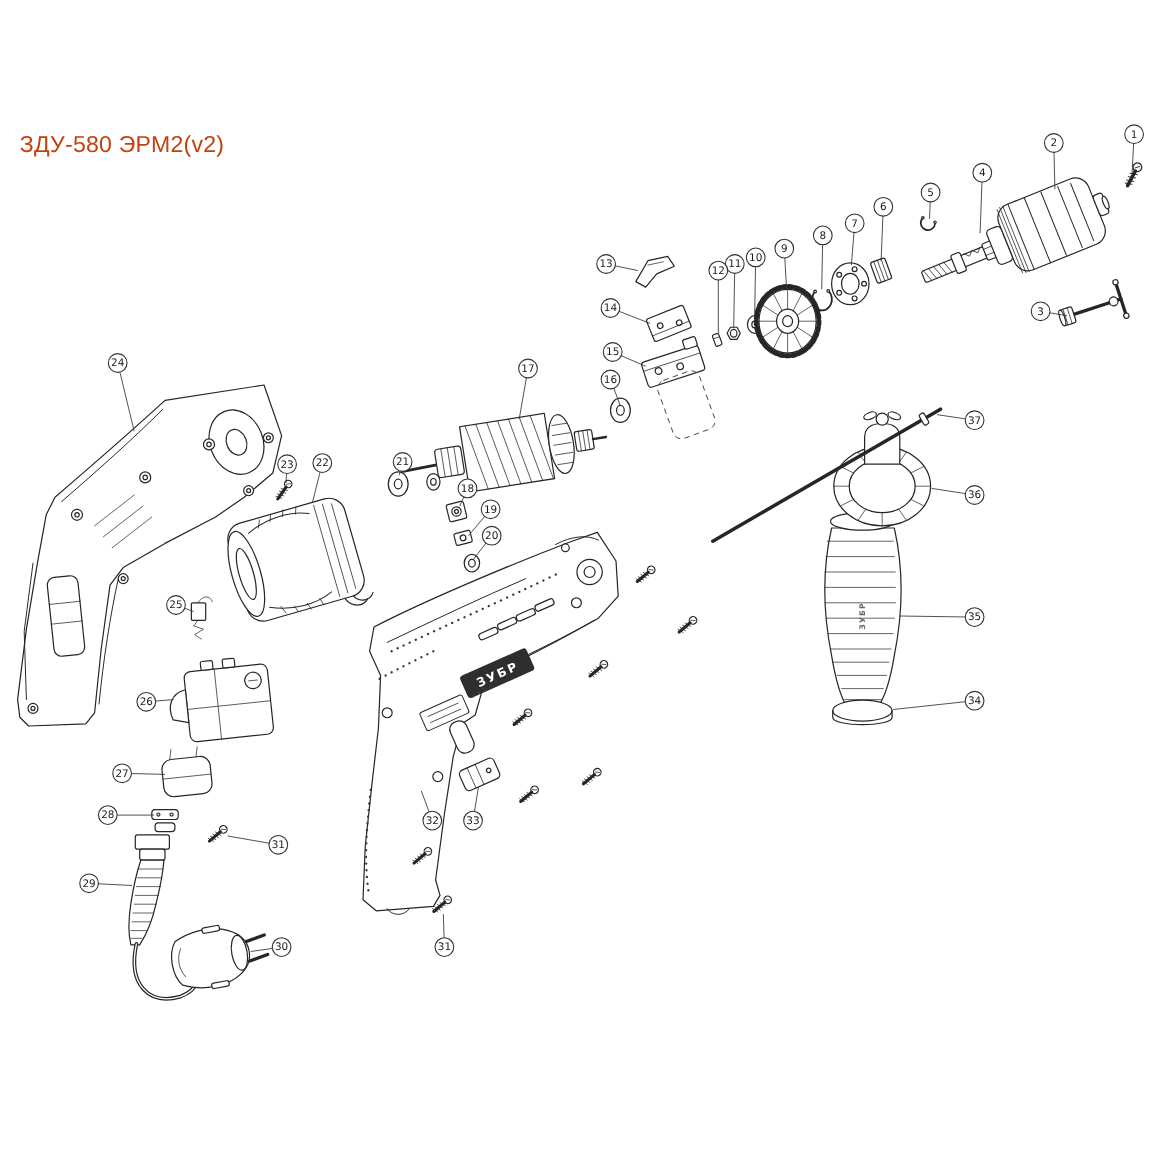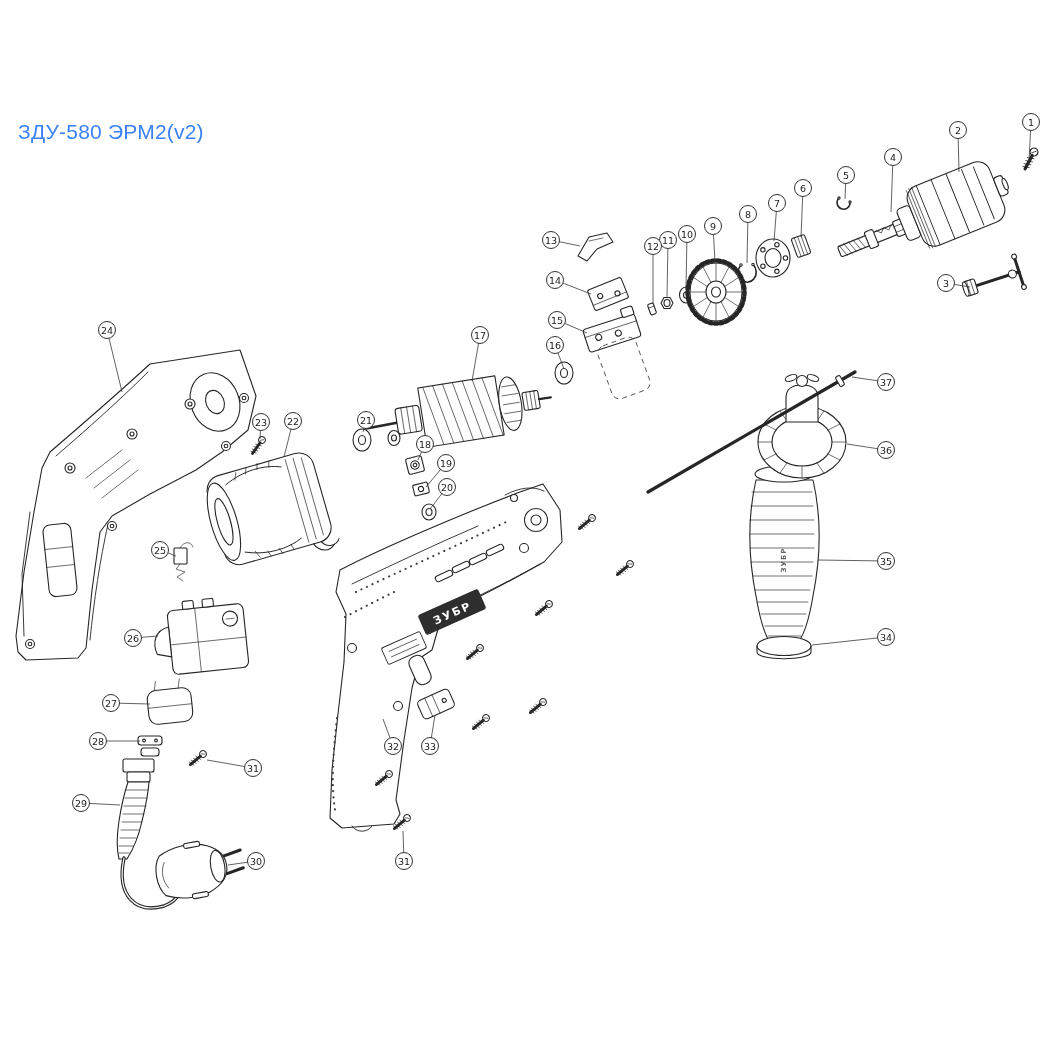--- a/index.html
+++ b/index.html
@@ -1,17 +1,17 @@
 <!DOCTYPE html>
 <html><head>
 <meta charset="utf-8">
 <style>
   html,body{margin:0;padding:0;background:#ffffff;}
   #stage{position:relative;width:1052px;height:1052px;background:#fff;font-family:"Liberation Sans",sans-serif;overflow:hidden;}
-  #title{position:absolute;left:18px;top:120px;font-size:21px;color:#3b82f6;letter-spacing:.2px;}
+  #title{position:absolute;left:18px;top:120px;font-size:21px;color:#c2410c;letter-spacing:.2px;}
   #diagram{position:absolute;left:0;top:0;}
   .part{fill:#ffffff;stroke:#262626;stroke-width:1.1;stroke-linejoin:round;stroke-linecap:round;}
   .fillnone{fill:none;}
   .thin{stroke-width:.65;}
   .med{stroke-width:.9;fill:none;}
   .dash{stroke-dasharray:5 4;stroke-width:.8;fill:none;stroke:#444;}
   .dots{stroke-dasharray:.1 6;stroke-width:2.1;stroke-linecap:round;fill:none;stroke:#3a3a3a;}
   .leader{stroke:#3a3a3a;stroke-width:.8;}
   .callout-circle{fill:#fff;stroke:#333;stroke-width:1;}
   .callout-num{fill:#1a1a1a;font-family:"DejaVu Sans",sans-serif;font-size:9.5px;text-anchor:middle;dominant-baseline:central;stroke:none;}

